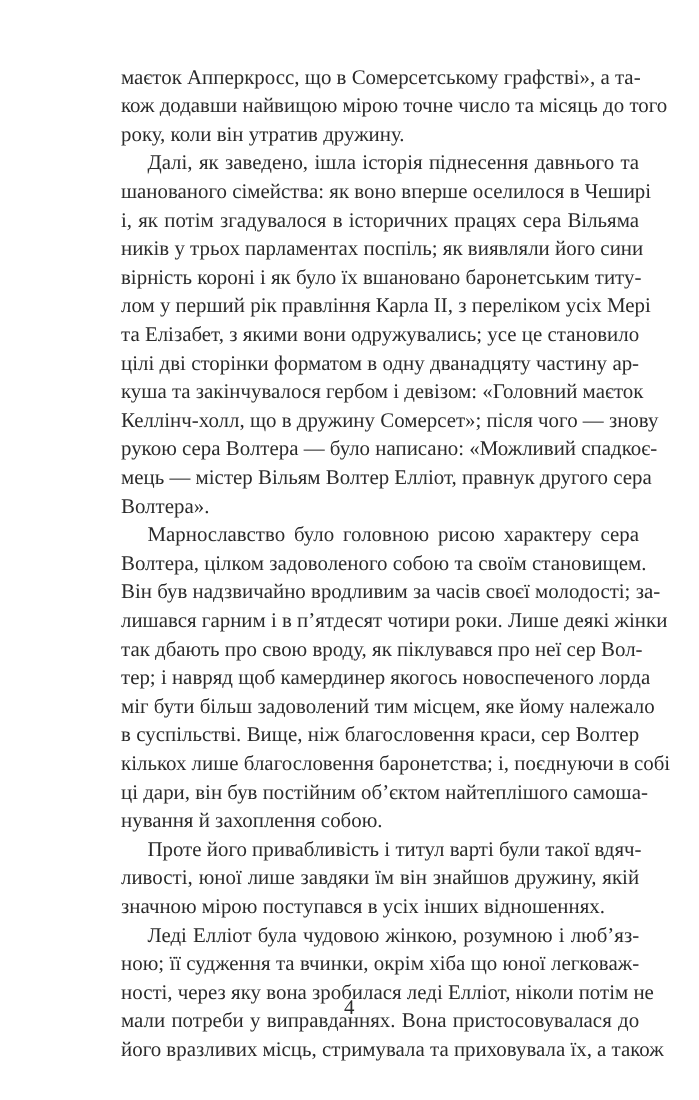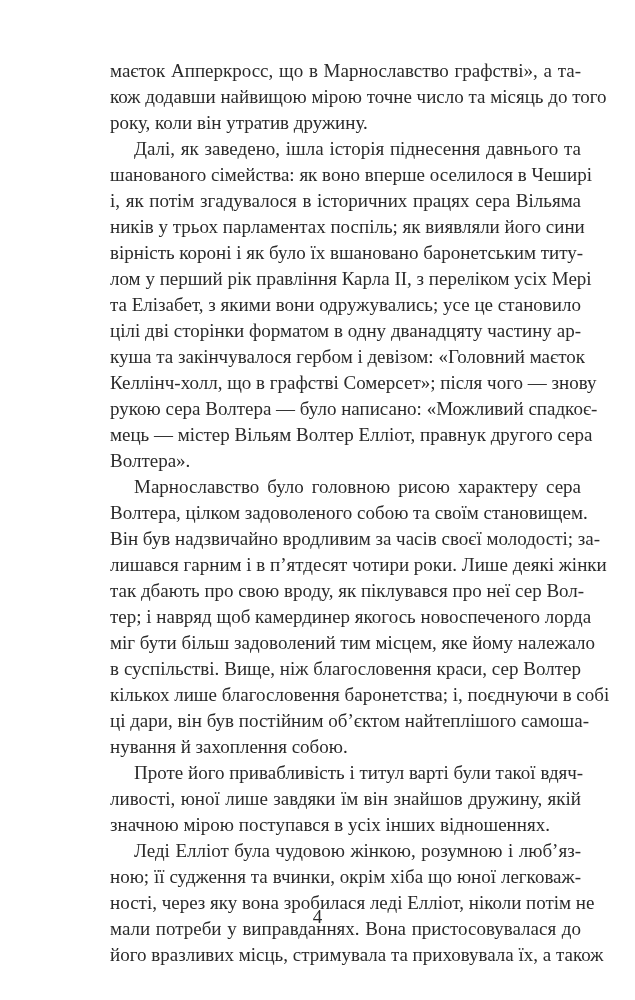--- a/index.html
+++ b/index.html
@@ -19,35 +19,35 @@
       position: absolute; left: 0; width: 635px; top: 906px; text-align: center;
       font-family: "Liberation Serif", "DejaVu Serif", serif;
       font-size: 19px; color: #2b2b2b;
     }
   </style>
 </head>
 <body>
 
 <div class="page" id="page-body">
     <div>
-      <span class="line">маєток Апперкросс, що в Марнославство графстві», а та-</span>
+      <span class="line">маєток Апперкросс, що в Сомерсетському графстві», а та-</span>
       <span class="line">кож додавши найвищою мірою точне число та місяць до того</span>
       <span class="line last">року, коли він утратив дружину.</span>
     </div>
     <div>
       <span class="line indent">Далі, як заведено, ішла історія піднесення давнього та</span>
       <span class="line">шанованого сімейства: як воно вперше оселилося в Чеширі</span>
       <span class="line">і, як потім згадувалося в історичних працях сера Вільяма</span>
       <span class="line">ників у трьох парламентах поспіль; як виявляли його сини</span>
       <span class="line">вірність короні і як було їх вшановано баронетським титу-</span>
       <span class="line">лом у перший рік правління Карла II, з переліком усіх Мері</span>
       <span class="line">та Елізабет, з якими вони одружувались; усе це становило</span>
       <span class="line">цілі дві сторінки форматом в одну дванадцяту частину ар-</span>
       <span class="line">куша та закінчувалося гербом і девізом: «Головний маєток</span>
-      <span class="line">Келлінч-холл, що в графстві Сомерсет»; після чого — знову</span>
+      <span class="line">Келлінч-холл, що в дружину Сомерсет»; після чого — знову</span>
       <span class="line">рукою сера Волтера — було написано: «Можливий спадкоє-</span>
       <span class="line">мець — містер Вільям Волтер Елліот, правнук другого сера</span>
       <span class="line last">Волтера».</span>
     </div>
     <div>
       <span class="line indent">Марнославство було головною рисою характеру сера</span>
       <span class="line">Волтера, цілком задоволеного собою та своїм становищем.</span>
       <span class="line">Він був надзвичайно вродливим за часів своєї молодості; за-</span>
       <span class="line">лишався гарним і в п’ятдесят чотири роки. Лише деякі жінки</span>
       <span class="line">так дбають про свою вроду, як піклувався про неї сер Вол-</span>

